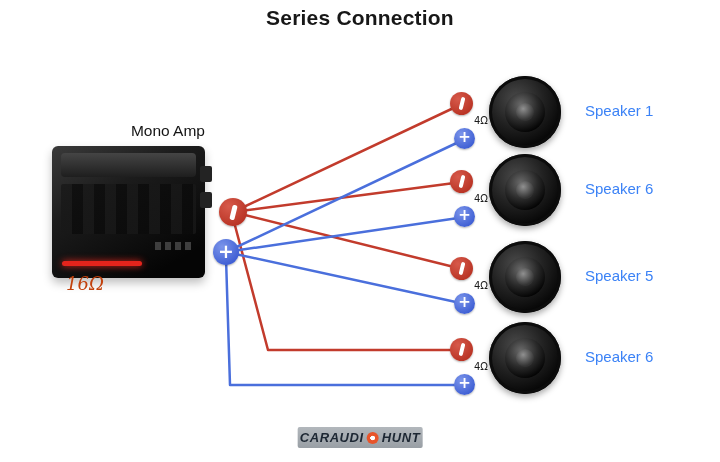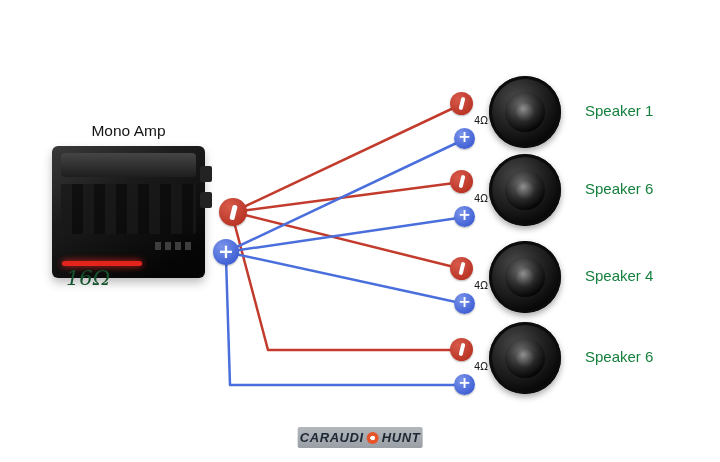--- a/index.html
+++ b/index.html
@@ -9,38 +9,38 @@
   .title{position:absolute;left:0;top:6px;width:720px;text-align:center;
          font-size:21px;font-weight:700;color:var(--title-text,#171717);letter-spacing:.2px;}
 
   
   .wires{position:absolute;left:0;top:0;width:720px;height:462px;pointer-events:none;}
   .wire{fill:none;stroke-width:2.5;stroke-linecap:round;stroke-linejoin:round;}
   .wire-red{stroke:var(--wire-red,#c23b2c);}
   .wire-blue{stroke:var(--wire-blue,#4a6fdc);}
 
   
-  .amp-label{position:absolute;left:52px;top:122px;width:153px;text-align:center;
+  .amp-label{position:absolute;left:52px;top:122px;width:153px;text-align:right;
              font-size:15.5px;color:#141414;}
   .amp{position:absolute;left:52px;top:146px;width:153px;height:132px;}
   .amp-body{position:absolute;inset:0;border-radius:6px;
             background:linear-gradient(150deg,#3a3a3a 0%,#1c1c1c 35%,#050505 85%);
             box-shadow:0 5px 10px rgba(0,0,0,.25);}
   .amp-top{position:absolute;left:9px;top:7px;right:9px;height:24px;border-radius:4px;
            background:linear-gradient(#454545,#1e1e1e);}
   .amp-fins{position:absolute;left:9px;top:38px;right:9px;height:50px;border-radius:2px;
             background:repeating-linear-gradient(90deg,#181818 0 11px,#0b0b0b 11px 22px);opacity:.8;}
   .amp-port{position:absolute;right:-7px;top:20px;width:12px;height:16px;background:#232323;
             border-radius:2px;box-shadow:0 26px 0 #232323;}
   .amp-controls{position:absolute;right:14px;bottom:28px;width:36px;height:8px;
                 background:repeating-linear-gradient(90deg,#3e3e3e 0 6px,transparent 6px 10px);}
   .amp-led{position:absolute;left:10px;bottom:12px;width:80px;height:5px;border-radius:3px;
            background:#e3241c;box-shadow:0 0 7px rgba(240,40,30,.9);}
-  .amp-ohm{position:absolute;left:66px;top:266px;font-family:"DejaVu Serif",serif;
-           font-style:italic;font-size:21px;color:#14532d;}
+  .amp-ohm{position:absolute;left:66px;top:273px;font-family:"DejaVu Serif",serif;
+           font-style:italic;font-size:18px;color:#c2410c;}
 
   
   .term{position:absolute;border-radius:50%;display:flex;align-items:center;justify-content:center;
         box-shadow:0 1px 2px rgba(0,0,0,.3);}
   .term.red{background:radial-gradient(circle at 35% 30%,#d75a4b,var(--terminal-red,#b93425) 75%);}
   .term.blue{background:radial-gradient(circle at 35% 30%,#7b95ea,var(--terminal-blue,#3f5fd4) 75%);}
   .bar{background:#fff;border-radius:2px;transform:rotate(14deg);display:block;}
   .plus{color:#fff;font-weight:700;font-family:"DejaVu Sans",sans-serif;line-height:1;
         transform:translateY(-1px);}
 
@@ -58,35 +58,36 @@
   .t-sm2 .plus{font-size:15px;}
   .ohm{position:absolute;left:34px;top:43px;font-size:10px;color:#1c1c1c;
        font-family:"DejaVu Sans",sans-serif;}
   .speaker{position:absolute;left:49px;top:4px;width:72px;height:72px;border-radius:50%;
            background:radial-gradient(circle at 38% 32%,#4a4a4a,#222 40%,#080808 72%);
            box-shadow:0 3px 6px rgba(0,0,0,.35), inset 0 0 0 3px #0c0c0c;}
   .speaker::before{content:"";position:absolute;left:16px;top:16px;width:40px;height:40px;
            border-radius:50%;background:radial-gradient(circle at 40% 32%,#6a6a6a,#2a2a2a 45%,#000 80%);}
   .speaker::after{content:"";position:absolute;left:27px;top:27px;width:18px;height:18px;
            border-radius:50%;background:radial-gradient(circle at 40% 32%,#909090,#333 70%);}
-  .spk-label{position:absolute;left:145px;top:30px;font-size:15px;color:#15803d;}
+  .spk-label{position:absolute;left:145px;top:30px;font-size:15px;color:#3b82f6;}
 
   
   .logo{position:absolute;left:50%;top:427px;transform:translateX(-50%);height:21px;
         padding:0 2px;background:linear-gradient(#b2b7bc,#999fa5);border-radius:2px;
         display:flex;align-items:center;gap:3px;}
   .logo-text{font-size:13px;font-weight:800;font-style:italic;color:#1d2733;letter-spacing:.6px;}
   .logo-dot{width:12px;height:12px;border-radius:50%;
         background:radial-gradient(circle,#ffffff 0 26%,#e8542a 30% 72%,#7a2a14 76%);}
 </style>
 </head>
 <body>
 
 <div class="canvas">
 
+  <div class="title">Series Connection</div>
 
   <svg class="wires" viewBox="0 0 720 462">
     <path class="wire wire-red" d="M 233 212 L 462 104"></path>
     <path class="wire wire-red" d="M 233 212 L 462 182"></path>
     <path class="wire wire-red" d="M 233 212 L 462 269"></path>
     <path class="wire wire-red" d="M 233 218 L 268 350 L 462 350"></path>
     <path class="wire wire-blue" d="M 226 252 L 465 139"></path>
     <path class="wire wire-blue" d="M 226 252 L 465 217"></path>
     <path class="wire wire-blue" d="M 226 252 L 465 304"></path>
     <path class="wire wire-blue" d="M 226 258 L 230 385 L 465 385"></path>
@@ -136,21 +137,21 @@
 
   <div class="spk-group g3">
     <div class="term red t-sm">
       <span class="bar"></span>
     </div>
     <div class="ohm">4Ω</div>
     <div class="term blue t-sm2">
       <span class="plus">+</span>
     </div>
     <div class="speaker"></div>
-    <div class="spk-label">Speaker 4</div>
+    <div class="spk-label">Speaker 5</div>
   </div>
 
   <div class="spk-group g4">
     <div class="term red t-sm">
       <span class="bar"></span>
     </div>
     <div class="ohm">4Ω</div>
     <div class="term blue t-sm2">
       <span class="plus">+</span>
     </div>

